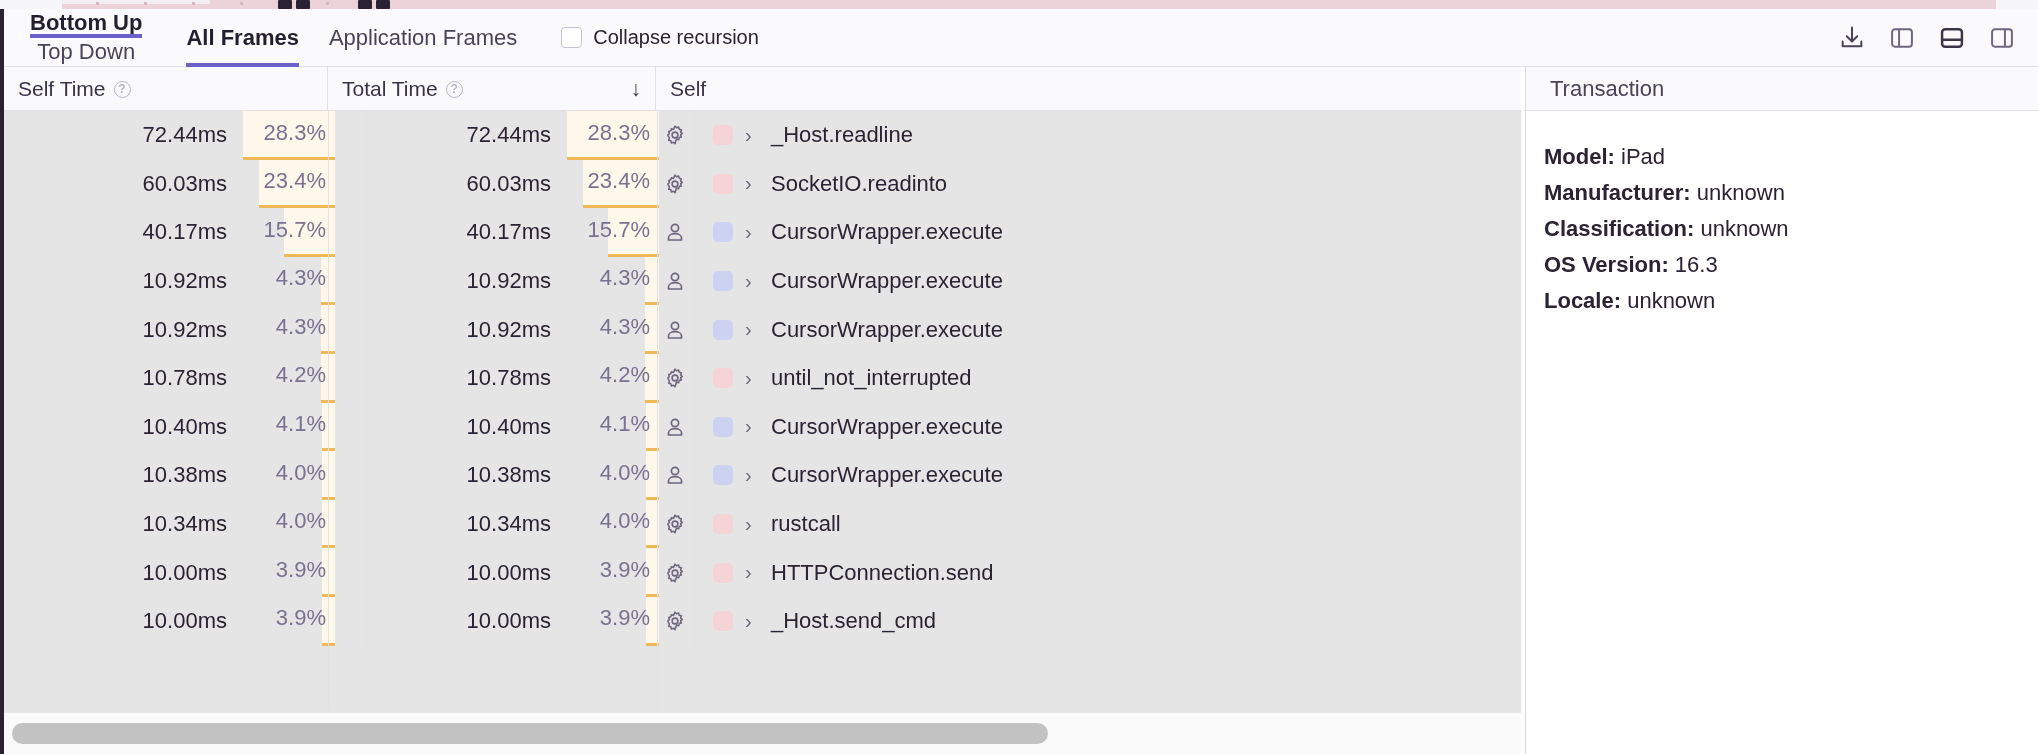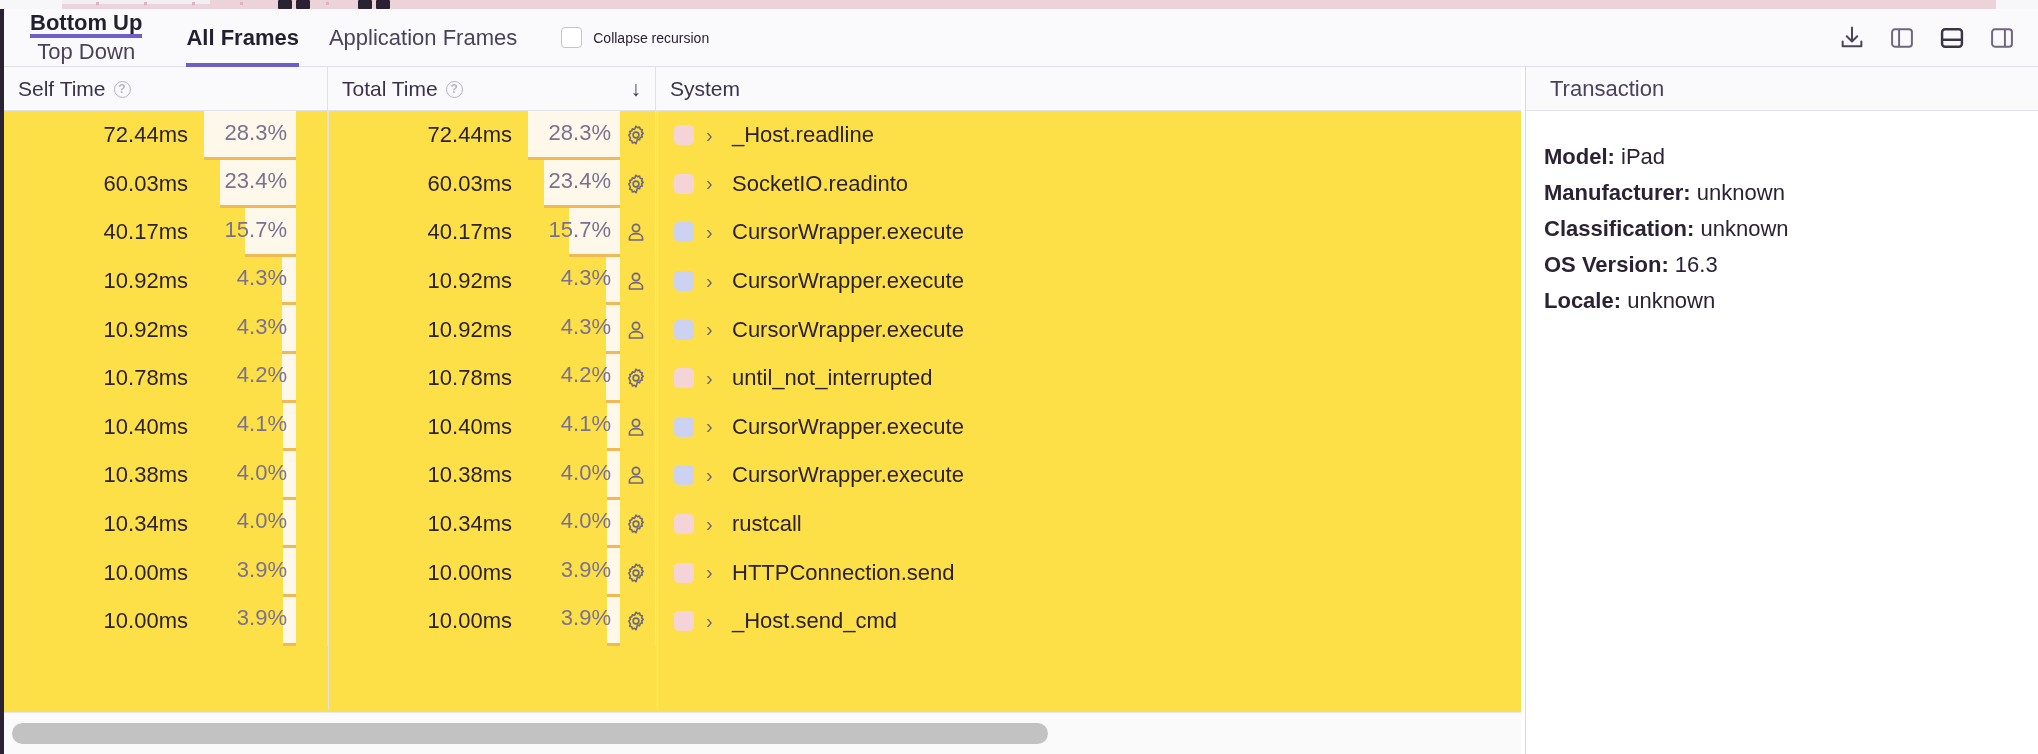--- a/index.html
+++ b/index.html
@@ -80,21 +80,21 @@
     height: 4px;
     background: #6c5fc7;
   }
   .tabs-left { margin-left: 20px; flex-direction: column; }
   .tabs-mid { margin-left: 24px; gap: 10px; }
 
   .collapse-wrap {
     display: flex; align-items: center;
     margin-left: 34px;
     cursor: pointer;
-    font-size: 14px;
+    font-size: 20px;
     color: #2b2233;
   }
   .cbox {
     width: 21px; height: 21px;
     border: 1.6px solid #c7c2d1;
     border-radius: 4px;
     background: #ffffff;
     margin-right: 11px;
   }
 
@@ -105,21 +105,21 @@
     padding-right: 22px;
   }
   .ticon { cursor: pointer; display: block; line-height: 0; }
 
   
   .table {
     position: absolute;
     left: 4px; top: 67px;
     width: 1517px;
     height: 687px;
-    background: #fde047;
+    background: #e5e5e5;
     overflow: hidden;
   }
   .thead {
     display: flex;
     height: 44px;
     background: #fafafc;
     border-bottom: 1px solid #e3e0e8;
     font-size: 21px;
     color: #3a3348;
   }
@@ -140,21 +140,21 @@
     border: 1.5px solid #b8b2c4;
     border-radius: 50%;
     font-size: 12px;
     color: #b8b2c4;
     margin-left: 8px;
     line-height: 1;
     font-weight: bold;
   }
   .th-label-wrap { display: flex; align-items: center; }
 
-  .tbody { position: relative; }
+  .tbody { position: relative; padding-left: 39px; }
   .row {
     display: flex;
     height: 48.6px;
     align-items: stretch;
     font-size: 22px;
   }
   .cell-time {
     position: relative;
     display: flex; align-items: center;
     height: 48.6px;
@@ -387,21 +387,21 @@
         </span>
       </div>
       <div class="th th-total">
         <span class="th-label-wrap">
           <span>Total Time</span>
           <span class="q-icon">?</span>
         </span>
         <span>↓</span>
       </div>
       <div class="th th-frame">
-        <span>System</span>
+        <span>Self</span>
       </div>
     </div>
 
     <div class="tbody" id="tbody">
         <div class="row">
           <div class="cell-time cell-self">
             <span class="ms ms-self">72.44ms</span>
             <span class="pctbox">
               <span class="pctfill" style="width:92px"></span>
               <span class="pctbar" style="width:92px"></span>

